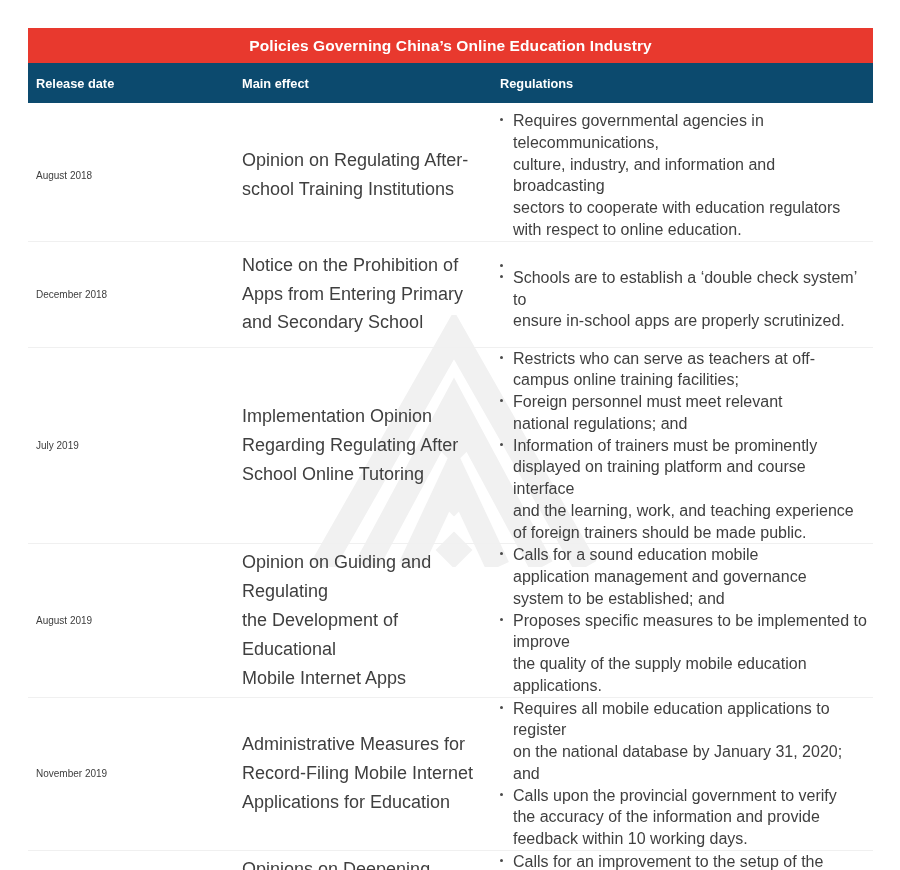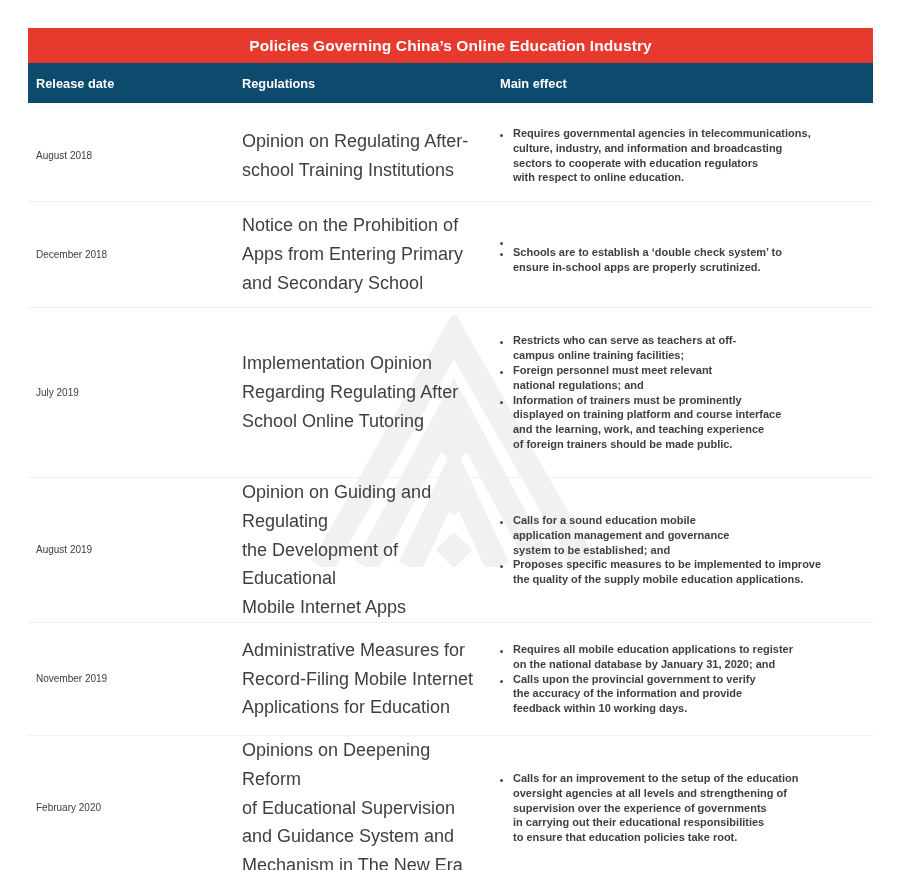--- a/index.html
+++ b/index.html
@@ -49,42 +49,42 @@
     font-size: 18px; line-height: 1.6; color: #3f3f3f;
     white-space: pre-line; padding-right: 24px;
   }
   .cell-effects ul { list-style: none; }
   .cell-effects li { display: flex; }
   .bullet-dot {
     width: 3px; height: 3px; background: #4a4a4a; border-radius: 50%;
     margin: 8px 10px 0 0; flex: 0 0 3px;
   }
   .bullet-text {
-    font-size: 11px; line-height: 1.36; color: #3f3f3f;
-    white-space: pre-line; padding-right: 6px; font-weight: bold;
+    font-size: 16px; line-height: 1.36; color: #3f3f3f;
+    white-space: pre-line; padding-right: 6px;
   }
 
   .footer {
     width: 845px; margin: 14px 0 0 28px; text-align: right;
   }
   .footer span { font-style: italic; font-size: 14px; color: #8b5cf6; }
 </style>
 </head>
 <body>
 
 <div class="table-wrap">
 
   <div class="title-bar">
     <h1>Policies Governing China’s Online Education Industry</h1>
   </div>
 
   <div class="col-header">
     <span>Release date</span>
+    <span>Main effect</span>
     <span>Regulations</span>
-    <span>Main effect</span>
   </div>
 
   <div class="rows">
 
     <svg class="watermark" viewBox="0 0 292 252" xmlns="http://www.w3.org/2000/svg">
       <g stroke="#f1f1f1" stroke-width="24" fill="none">
         <path d="M 14 252 L 146 20 L 278 252"></path>
         <path d="M 58 252 L 146 88 L 234 252"></path>
         <path d="M 102 252 L 146 158 L 190 252"></path>
       </g>

